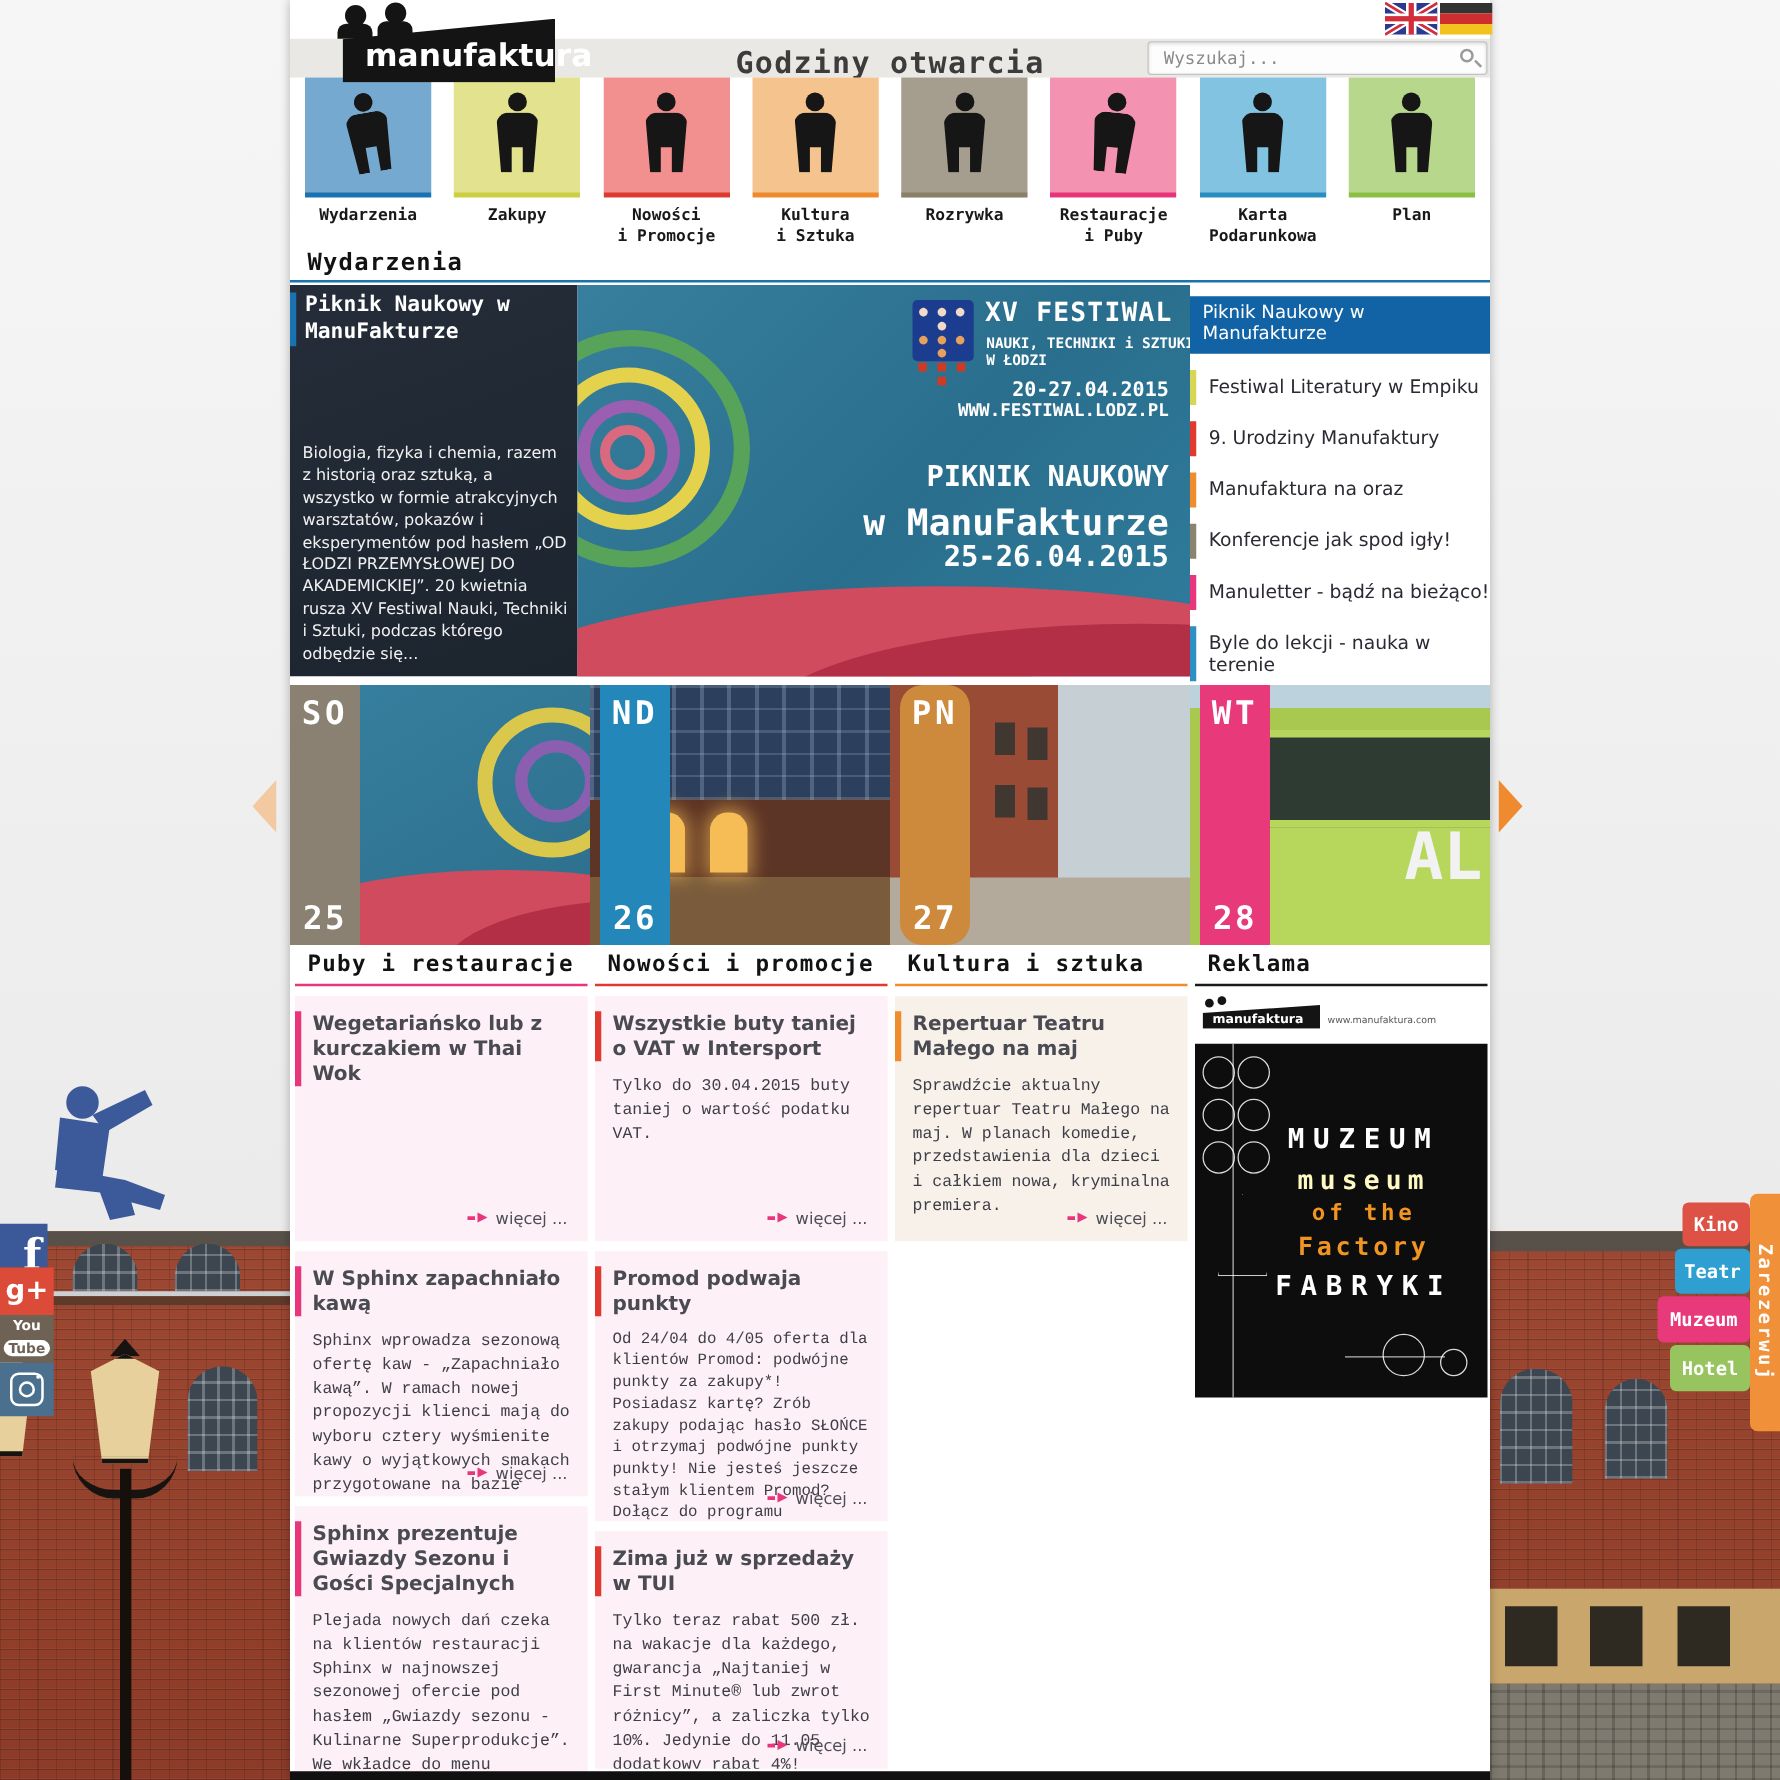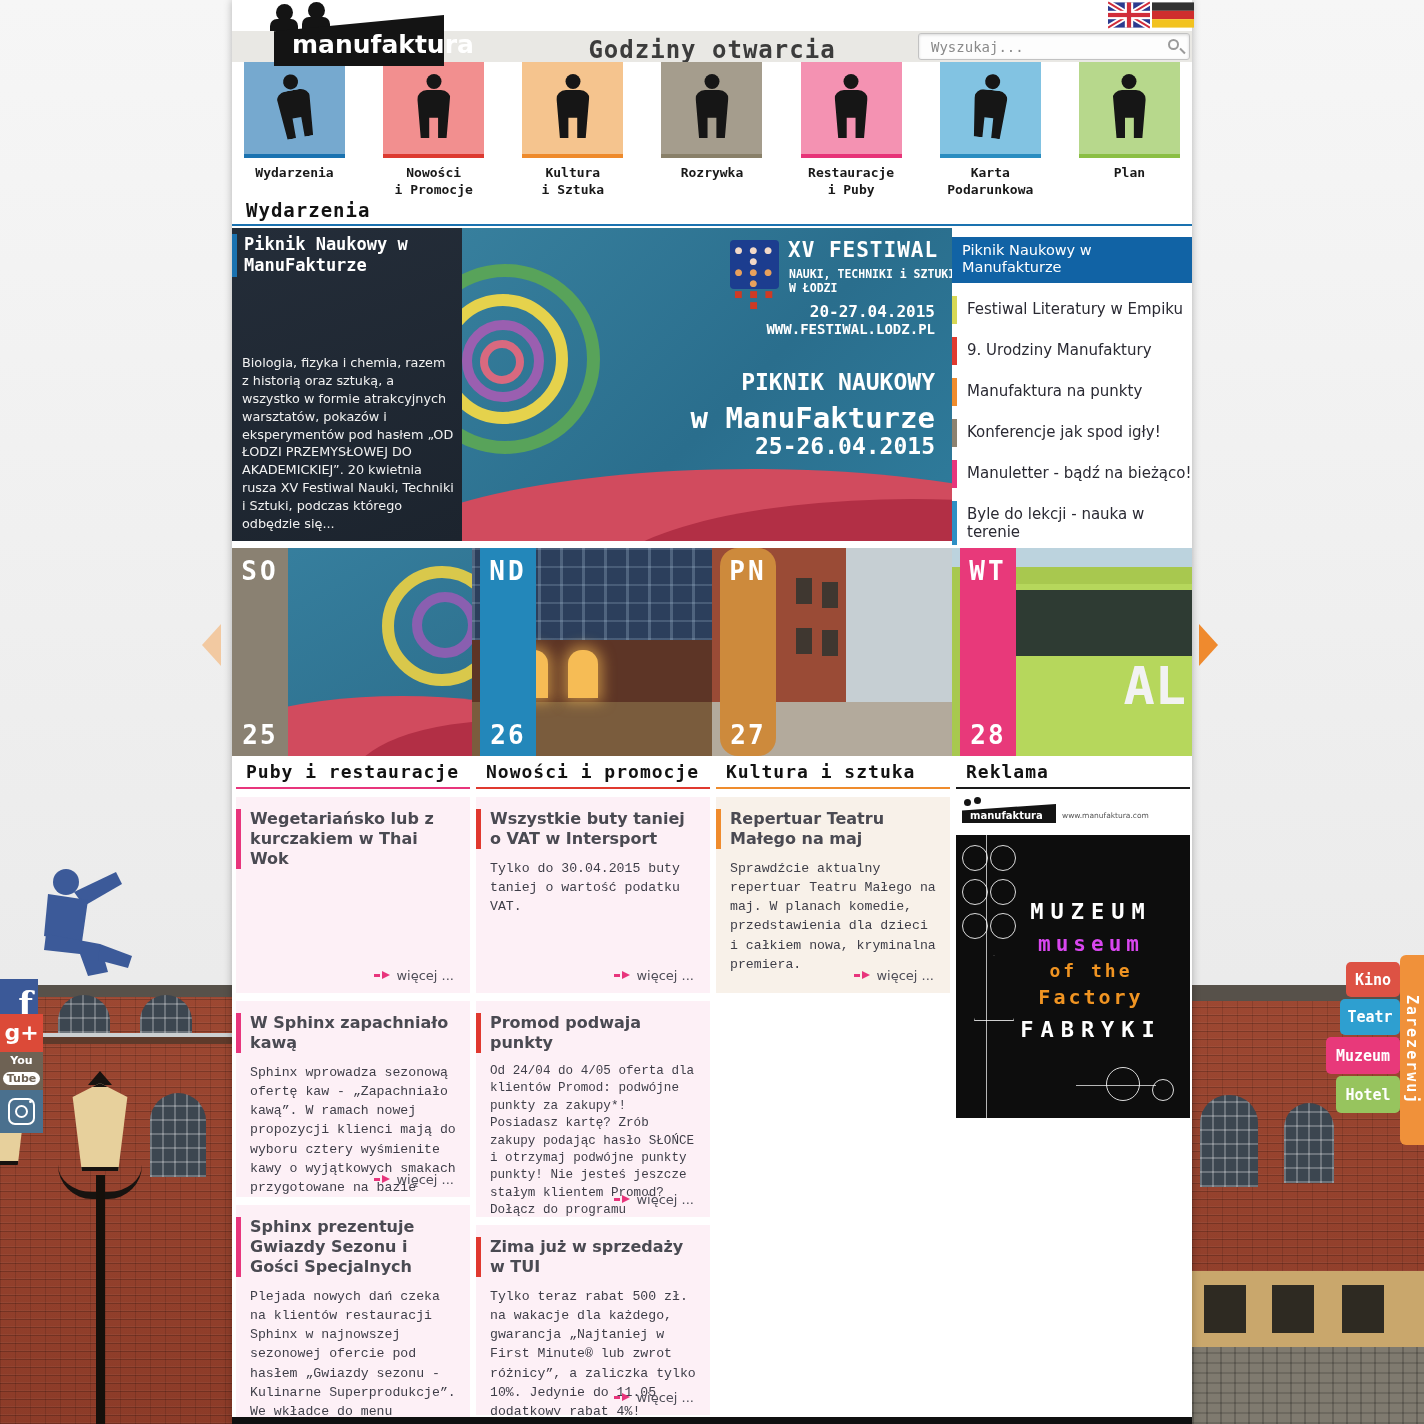--- a/index.html
+++ b/index.html
@@ -213,21 +213,21 @@
   .mini-logo .txt{position:absolute;left:10px;bottom:4px;color:#fff;font-weight:bold;font-size:10px;}
   .ad-url{position:absolute;left:106px;top:12px;font-size:7.5px;color:#555;}
   .ad-banner{position:relative;margin-top:6px;height:283px;background:#0d0d0d;overflow:hidden;color:#fff;}
   .adc{position:absolute;border:1px solid rgba(255,255,255,.85);border-radius:50%;width:26px;height:26px;}
   .adl{position:absolute;background:rgba(255,255,255,.7);}
   .adt{position:absolute;left:18px;top:120px;width:40px;height:66px;border:1px solid rgba(255,255,255,.8);
     clip-path:polygon(50% 0,100% 100%,0 100%);background:transparent;}
   .ad-text{position:absolute;left:42px;right:6px;top:64px;text-align:center;
     font-family:"DejaVu Sans Mono",monospace;font-weight:bold;}
   .adt1{font-size:22px;letter-spacing:7px;color:#fff;}
-  .adt2{font-size:21px;letter-spacing:5px;color:#d946ef;margin-top:8px;}
+  .adt2{font-size:21px;letter-spacing:5px;color:#fef9c3;margin-top:8px;}
   .adt3{font-size:18px;letter-spacing:3px;color:#f09422;margin-top:4px;}
   .adt4{font-size:20px;letter-spacing:3px;color:#f09422;margin-top:4px;}
   .adt5{font-size:22px;letter-spacing:7px;color:#fff;margin-top:8px;}
 
   .footer-bar{position:absolute;left:0;top:1417px;width:960px;height:7px;background:#101010;z-index:8;}
 </style>
 </head>
 <body>
 
 <div id="page" data-interactable="false">
@@ -329,20 +329,27 @@
 
     <div class="nav" data-interactable="false">
       <div class="nav-item" data-interactable="true">
         <div class="tile" style="background-color: rgb(118, 169, 207);">
             <div class="sil" data-interactable="false"></div>
           <div class="ubar" style="background-color: rgb(26, 114, 176);"></div>
           </div>
         <span class="nav-label" data-interactable="false">Wydarzenia</span>
       </div>
       <div class="nav-item" data-interactable="true">
+        <div class="tile" style="background-color: rgb(226, 226, 143);">
+            <div class="sil" data-interactable="false"></div>
+          <div class="ubar" style="background-color: rgb(204, 207, 67);"></div>
+          </div>
+        <span class="nav-label" data-interactable="false">Zakupy</span>
+      </div>
+      <div class="nav-item" data-interactable="true">
         <div class="tile" style="background-color: rgb(242, 143, 143);">
             <div class="sil" data-interactable="false"></div>
           <div class="ubar" style="background-color: rgb(221, 58, 48);"></div>
           </div>
         <span class="nav-label" data-interactable="false">Nowości
 i Promocje</span>
       </div>
       <div class="nav-item" data-interactable="true">
         <div class="tile" style="background-color: rgb(245, 196, 142);">
             <div class="sil" data-interactable="false"></div>
@@ -410,21 +417,21 @@
         <div class="ban b4" data-interactable="false">20-27.04.2015</div>
         <div class="ban b5" data-interactable="false">WWW.FESTIWAL.LODZ.PL</div>
         <div class="ban b6" data-interactable="false">PIKNIK NAUKOWY</div>
         <div class="ban b7" data-interactable="false">w ManuFakturze</div>
         <div class="ban b8" data-interactable="false">25-26.04.2015</div>
       </div>
       <div class="feat-list" data-interactable="false">
         <div class="ev-item ev-active" data-interactable="true" style="background-color: rgb(17, 99, 165);">Piknik Naukowy w Manufakturze</div>
         <div class="ev-item" data-interactable="true" style="border-left-color: rgb(214, 216, 85);">Festiwal Literatury w Empiku</div>
         <div class="ev-item" data-interactable="true" style="border-left-color: rgb(224, 58, 47);">9. Urodziny Manufaktury</div>
-        <div class="ev-item" data-interactable="true" style="border-left-color: rgb(239, 140, 45);">Manufaktura na punkty</div>
+        <div class="ev-item" data-interactable="true" style="border-left-color: rgb(239, 140, 45);">Manufaktura na oraz</div>
         <div class="ev-item" data-interactable="true" style="border-left-color: rgb(140, 130, 112);">Konferencje jak spod igły!</div>
         <div class="ev-item" data-interactable="true" style="border-left-color: rgb(232, 53, 124);">Manuletter - bądź na bieżąco!</div>
         <div class="ev-item" data-interactable="true" style="border-left-color: rgb(45, 143, 196);">Byle do lekcji - nauka w terenie</div>
       </div>
     </div>
 
     <div class="calendar" data-interactable="false">
       <div class="cal-item" data-interactable="true">
         <div class="art art1" data-interactable="false">
           <div class="k1"></div>

